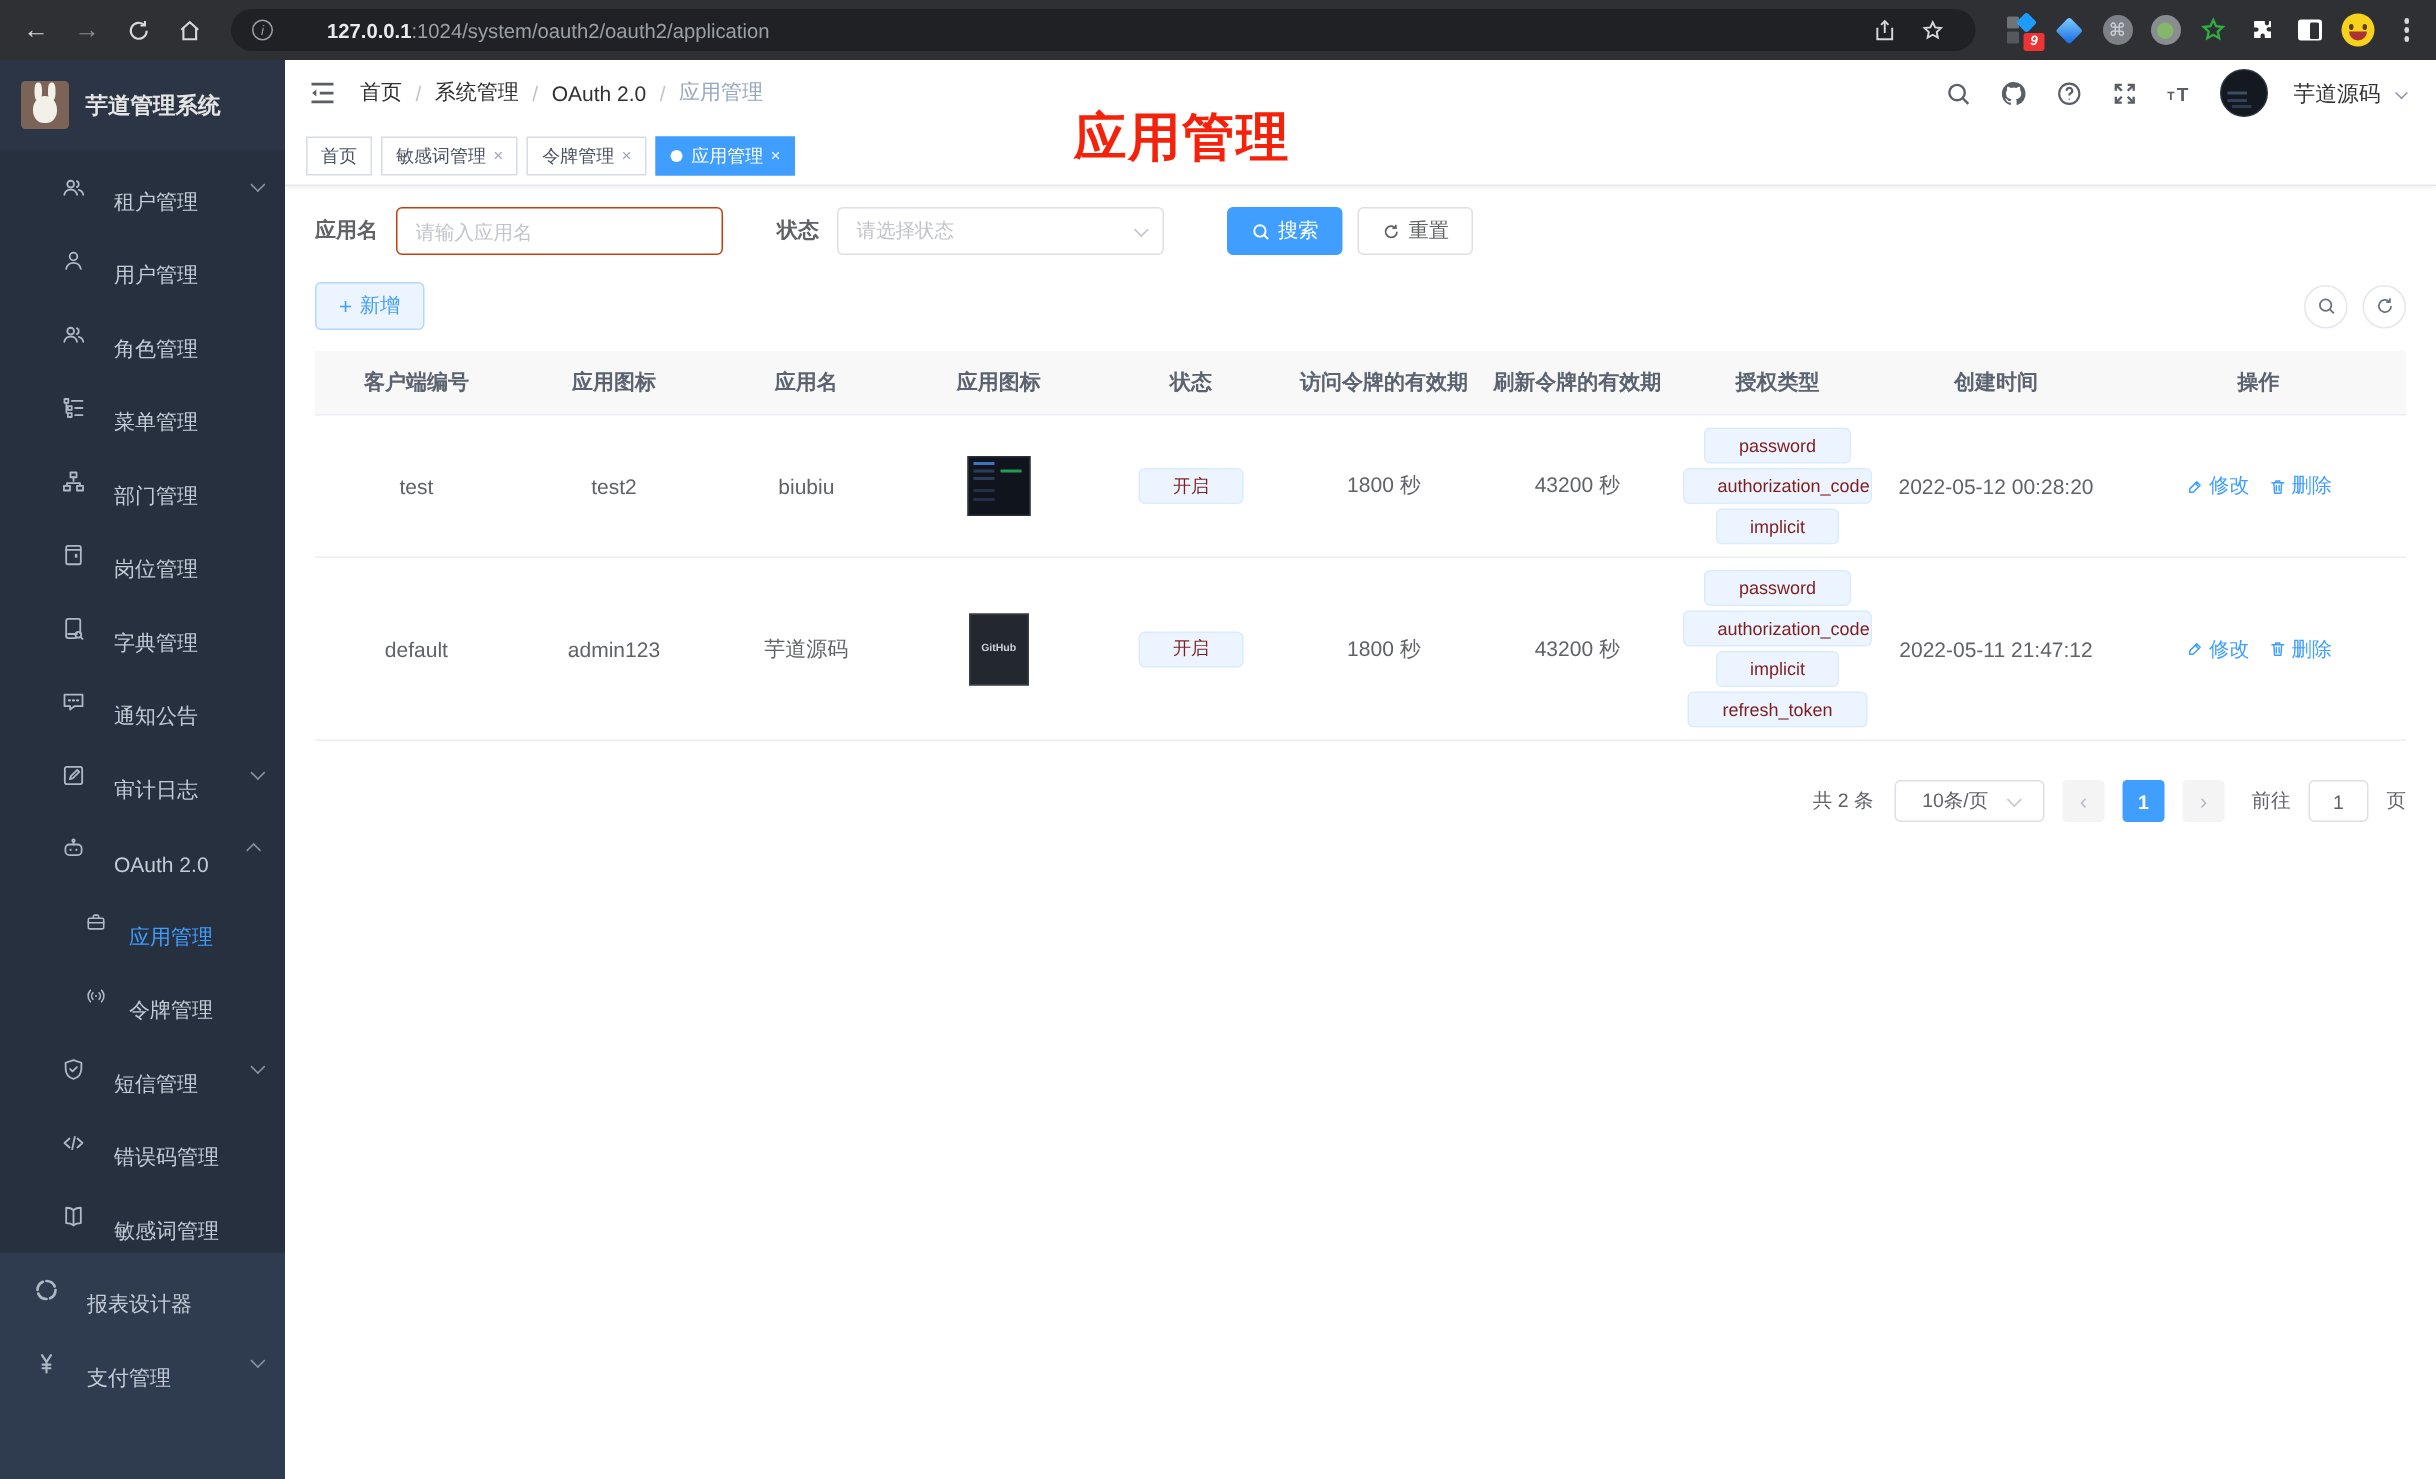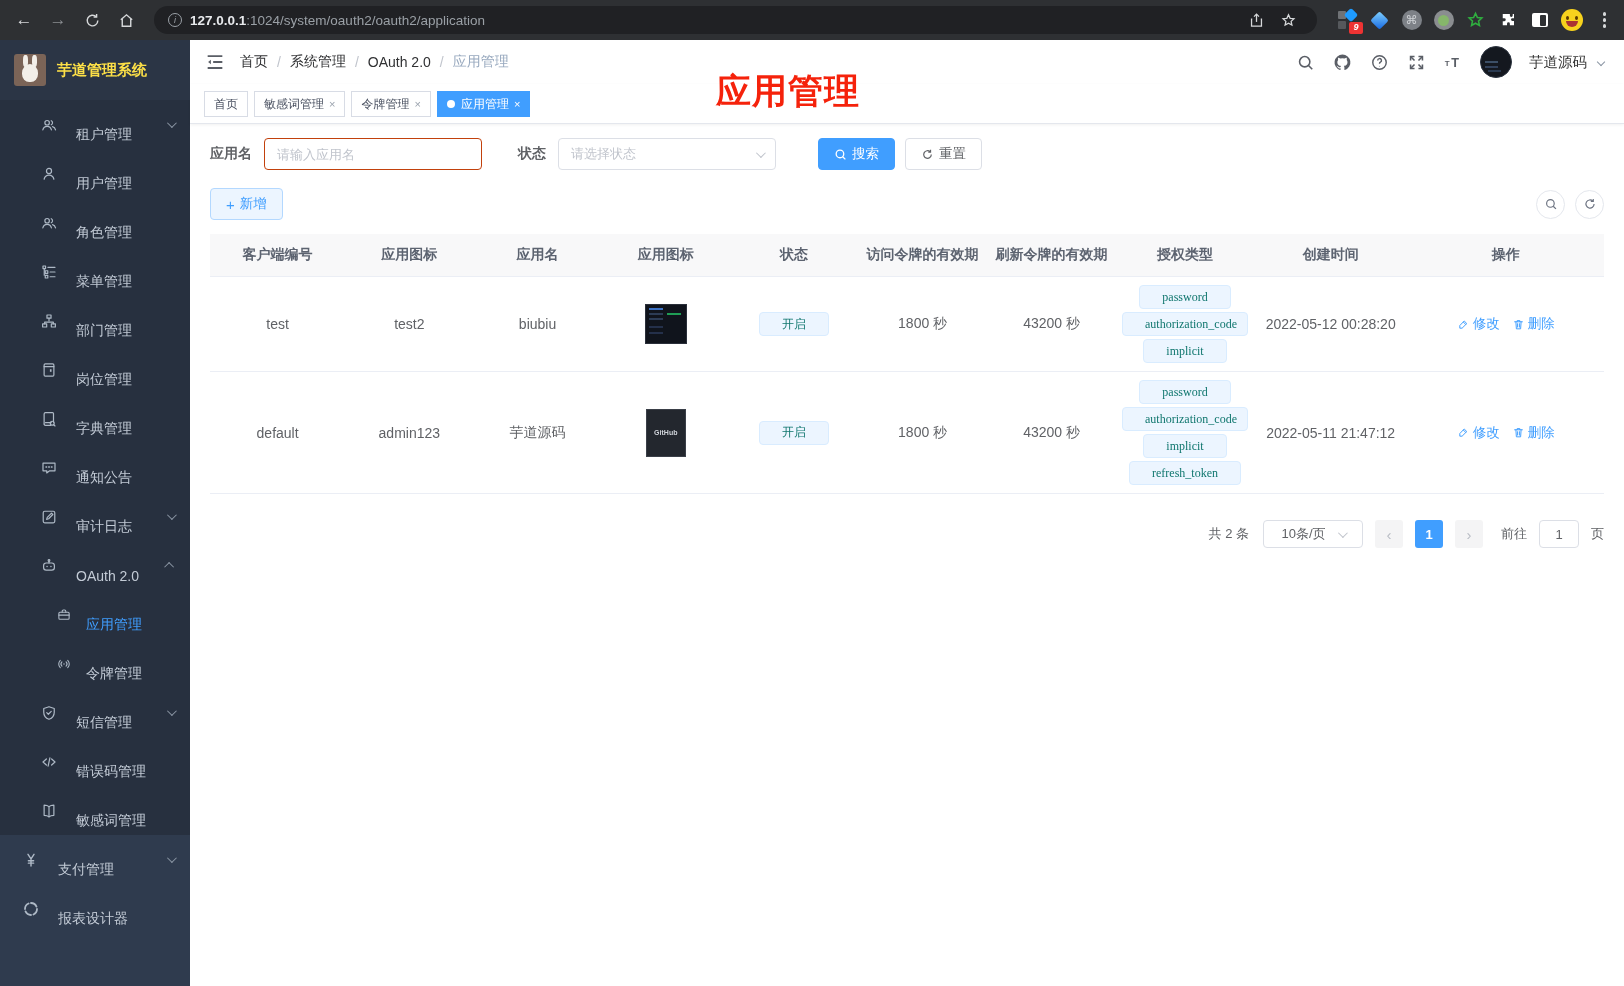--- a/index.html
+++ b/index.html
@@ -9,21 +9,21 @@
   
   .browser-bar { height:40px; background:#2e3033; display:flex; align-items:center; padding:0 10px; gap:6px; }
   .bicon { width:28px; height:28px; display:flex; align-items:center; justify-content:center;
     color:#d6d8da; font-size:17px; border-radius:50%; cursor:pointer; flex:none; }
   .bicon svg { width:17px; height:17px; }
   .url-pill { flex:1; height:28px; background:#202124; border-radius:14px; margin:0 8px;
     display:flex; align-items:center; padding:0 14px; gap:8px; min-width:0; }
   .info-i { width:14px; height:14px; border:1.4px solid #9aa0a6; border-radius:50%; color:#9aa0a6;
     font-size:9px; display:flex; align-items:center; justify-content:center; font-style:italic; flex:none; }
   .url-text { font-size:13.5px; color:#9aa0a6; white-space:nowrap; overflow:hidden; }
-  .url-host { color:#e8eaed; font-weight:700; }
+  .url-host { color:#e8eaed; font-weight:700;margin-left:28px; }
   .pill-right { margin-left:auto; display:flex; gap:4px; }
   .ext-tray { display:flex; align-items:center; gap:10px; padding:0 6px; }
   .extw { position:relative; width:22px; height:22px; display:flex; align-items:center; justify-content:center; }
   .tm-sq1 { position:absolute; left:1px; top:2px; width:8px; height:8px; background:#6f7276; border-radius:1px; }
   .tm-sq2 { position:absolute; left:1px; top:12px; width:8px; height:8px; background:#55585c; border-radius:1px; }
   .tm-diamond { position:absolute; left:9px; top:1px; width:10px; height:10px; background:#1e9bff; transform:rotate(45deg); border-radius:2px; }
   .tm-badge { position:absolute; right:-4px; bottom:-3px; background:#e33; color:#fff; font-size:9px; font-weight:700;
     padding:1px 4px; border-radius:2px; line-height:1.1; }
   .gem { width:13px; height:13px; background:linear-gradient(135deg,#7fd0ff,#1667e0); transform:rotate(45deg); border-radius:2px; }
   .circ-gray { width:20px; height:20px; border-radius:50%; background:#7d8187; color:#cfd2d6; font-size:12px;
@@ -42,21 +42,21 @@
   
   .app { display:flex; height:946px; }
 
   
   .sidebar { width:190px; flex:none; background:#27303f; display:flex; flex-direction:column; position:relative; }
   .logo { height:60px; display:flex; align-items:center; gap:11px; padding:0 14px; background:#2b3545; }
   .logo-img { width:32px; height:32px; border-radius:3px; background:#7b6457; position:relative; overflow:hidden; flex:none; }
   .logo-img:before { content:""; position:absolute; left:8px; top:10px; width:16px; height:18px; background:#f3efe9; border-radius:50% 50% 45% 45%; }
   .logo-img:after { content:""; position:absolute; left:9px; top:1px; width:5px; height:12px; background:#f3efe9; border-radius:40%;
     box-shadow:9px 0 0 #f3efe9; }
-  .logo-title { color:#fde047; font-size:15px; font-weight:700; white-space:nowrap; }
+  .logo-title { color:#e5e5e5; font-size:15px; font-weight:700; white-space:nowrap; }
   #menu { flex:1; }
   .menu-item { height:49px; display:flex; align-items:center; padding:0 16px 0 40px; color:#c3cbd6; font-size:14px; cursor:pointer; gap:18px; }
   .menu-item.sub { padding-left:56px; gap:14px; }
   .menu-item.light-sec { padding-left:22px; background:#2f3b4e; }
   .menu-item.active { color:#409eff; }
   .menu-item .mi { width:18px; height:18px; display:flex; align-items:center; justify-content:center; color:#aeb9c6; flex:none; }
   .menu-item.sub .mi { width:16px; height:16px; }
   .menu-item .mi svg { width:100%; height:100%; }
   .menu-item .lbl { flex:1; white-space:nowrap;margin-top:21px; }
   .light-fill { position:absolute; left:0; right:0; top:822px; bottom:0; background:#2f3b4e; }
@@ -115,22 +115,22 @@
   .mini svg { width:14px; height:14px; }
 
   
   .tbl { width:100%; font-size:14px; color:#606266; }
   .trow { display:grid; grid-template-columns:9.7% 9.2% 9.2% 9.2% 9.2% 9.25% 9.25% 9.9% 11% auto; align-items:center; }
   .thead { background:#f8f8f9; }
   .thead .cell { font-weight:700; color:#5c6370; height:42px; display:flex; align-items:center; justify-content:center;text-align:center; }
   .cell { display:flex; align-items:center; justify-content:center; text-align:center; min-width:0; padding:8px 4px; overflow:hidden; }
   .tbody .trow { border-bottom:1px solid #ebeef5; }
   .tbody .trow:first-child { border-top:1px solid #ebeef5; }
-  .tag { display:inline-flex; align-items:center; height:24px; padding:0 22px; font-size:12px; color:#0f766e; background:#ecf5ff;
-    border:1px solid #d9ecff; border-radius:4px; white-space:nowrap; max-width:126px; overflow:hidden;font-family:Liberation Serif, serif; }
+  .tag { display:inline-flex; align-items:center; height:24px; padding:0 22px; font-size:12px; color:#7f1d1d; background:#ecf5ff;
+    border:1px solid #d9ecff; border-radius:4px; white-space:nowrap; max-width:126px; overflow:hidden; }
   .grants { display:flex; flex-direction:column; align-items:center; gap:3px; width:100%; overflow:hidden; }
   .appicon-dash { width:42px; height:40px; background:#10141c; border:1px solid #2a2f3a; position:relative; overflow:hidden; }
   .appicon-dash:before { content:""; position:absolute; left:3px; top:3px; width:14px; height:2px; background:#3d72c4;
     box-shadow:0 5px 0 #2c3c55, 0 10px 0 #2c3c55, 18px 5px 0 #1f9d55, 0 18px 0 #24304a, 0 24px 0 #24304a; }
   .appicon-gh { width:40px; height:48px; background:#23272e; border:1px solid #3a3f48; display:flex; align-items:center; justify-content:center;
     color:#cfd3d9; font-size:7px; font-weight:700; }
   .acts { display:inline-flex; gap:12px; }
   .alink { display:inline-flex; align-items:center; gap:3px; color:#409eff; font-size:13.5px; cursor:pointer; white-space:nowrap; }
   .alink svg { width:13px; height:13px; }
 
@@ -397,33 +397,33 @@
             <svg viewBox="0 0 24 24" fill="none" stroke="currentColor" stroke-width="1.6" stroke-linecap="round" stroke-linejoin="round">
               <path d="M12 6.2C10.5 4.9 8.6 4.2 5.5 4.2v13.6c3.1 0 5 .7 6.5 2 1.5-1.3 3.4-2 6.5-2V4.2c-3.1 0-5 .7-6.5 2z"></path>
               <path d="M12 6.2v13.6"></path>
             </svg>
           </span>
           <span class="lbl">敏感词管理</span>
         </div>
         <div class="menu-item light-sec">
           <span class="mi">
             <svg viewBox="0 0 24 24" fill="none" stroke="currentColor" stroke-width="1.6" stroke-linecap="round" stroke-linejoin="round">
+              <path d="M12 4a8 8 0 0 1 7.3 4.8M20 12a8 8 0 0 1-4.8 7.3M12 20a8 8 0 0 1-7.3-4.8M4 12a8 8 0 0 1 4.8-7.3" stroke-width="2.4"></path>
+            </svg>
+          </span>
+          <span class="lbl">报表设计器</span>
+        </div>
+        <div class="menu-item light-sec">
+          <span class="mi">
+            <svg viewBox="0 0 24 24" fill="none" stroke="currentColor" stroke-width="1.6" stroke-linecap="round" stroke-linejoin="round">
               <path d="M8 4.5l4 6 4-6M12 10.5V20M8.5 13h7M8.5 16.2h7" stroke-width="1.9"></path>
             </svg>
           </span>
           <span class="lbl">支付管理</span>
           <span class="chev down"></span>
-        </div>
-        <div class="menu-item light-sec">
-          <span class="mi">
-            <svg viewBox="0 0 24 24" fill="none" stroke="currentColor" stroke-width="1.6" stroke-linecap="round" stroke-linejoin="round">
-              <path d="M12 4a8 8 0 0 1 7.3 4.8M20 12a8 8 0 0 1-4.8 7.3M12 20a8 8 0 0 1-7.3-4.8M4 12a8 8 0 0 1 4.8-7.3" stroke-width="2.4"></path>
-            </svg>
-          </span>
-          <span class="lbl">报表设计器</span>
         </div>
       </nav>
   </aside>
 
   <div class="main">
     <div class="navbar">
       <span class="hamburger">
         <svg viewBox="0 0 24 24" fill="none" stroke="currentColor" stroke-width="2">
             <path d="M4 5.5h16M10 12h10M4 18.5h16"></path>
             <path d="M7.5 9.5L4.5 12l3 2.5z" fill="currentColor" stroke="none"></path>

